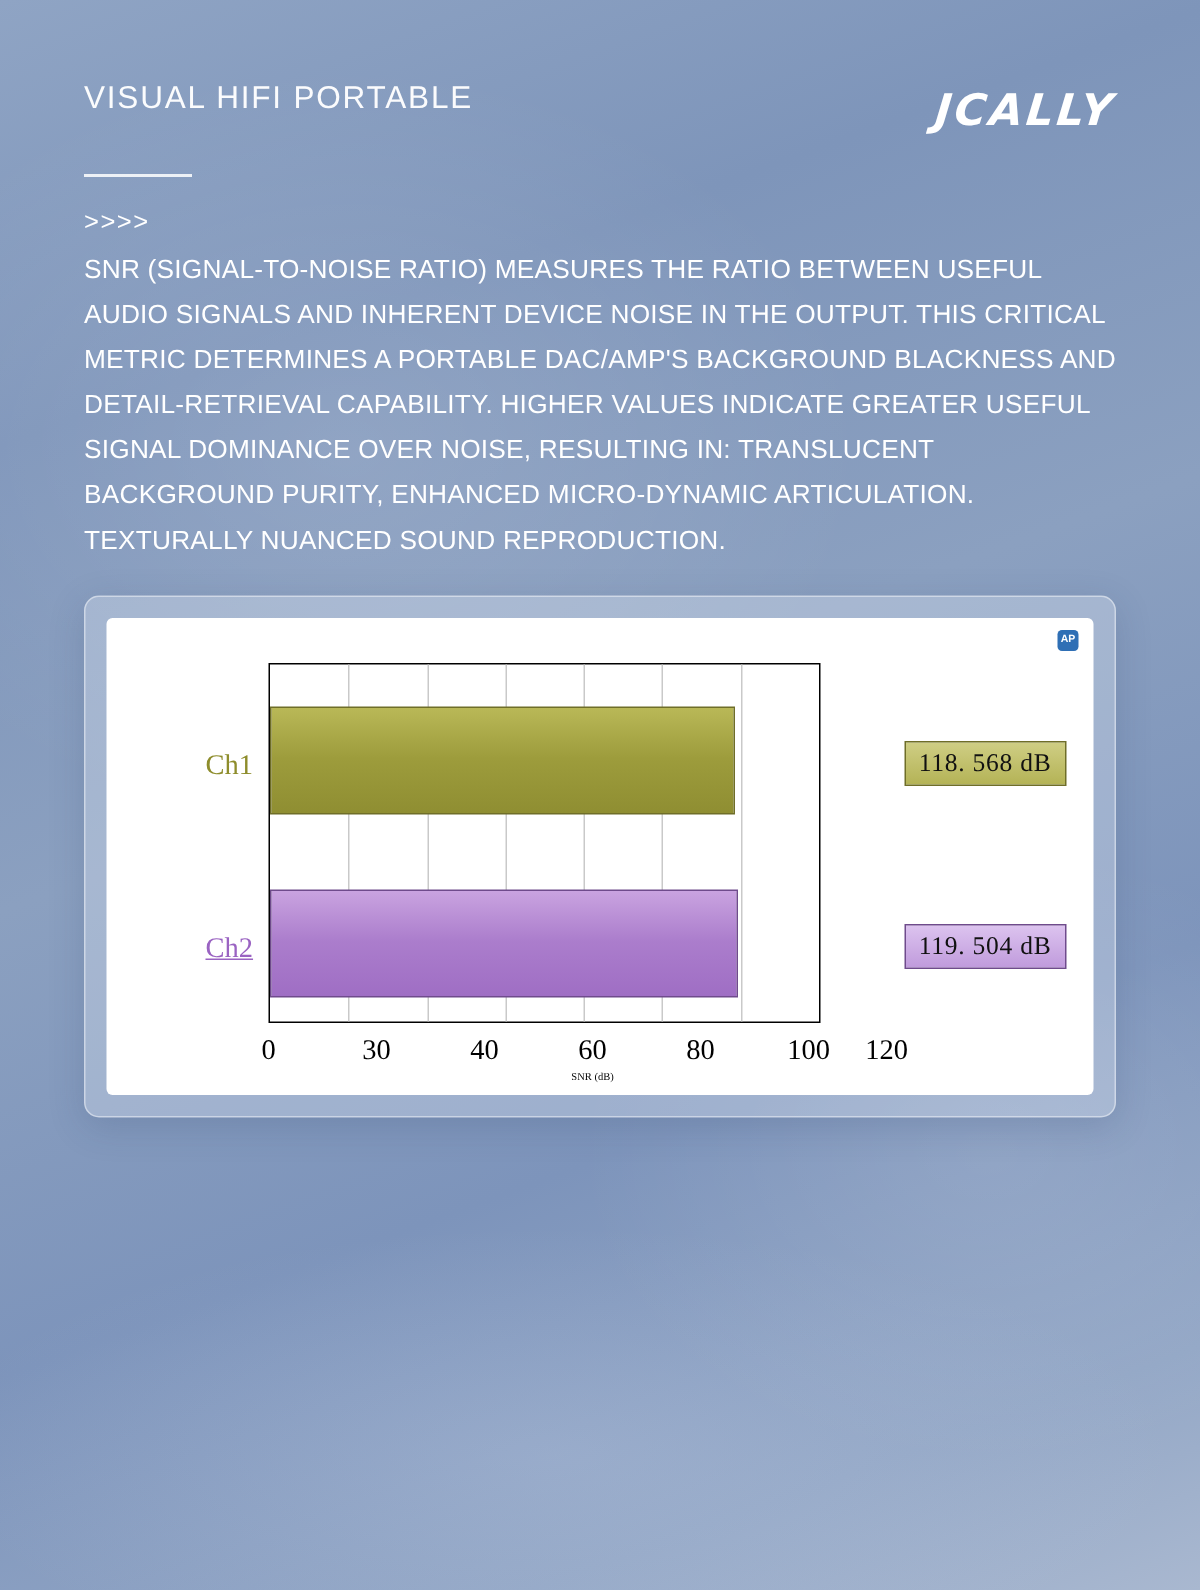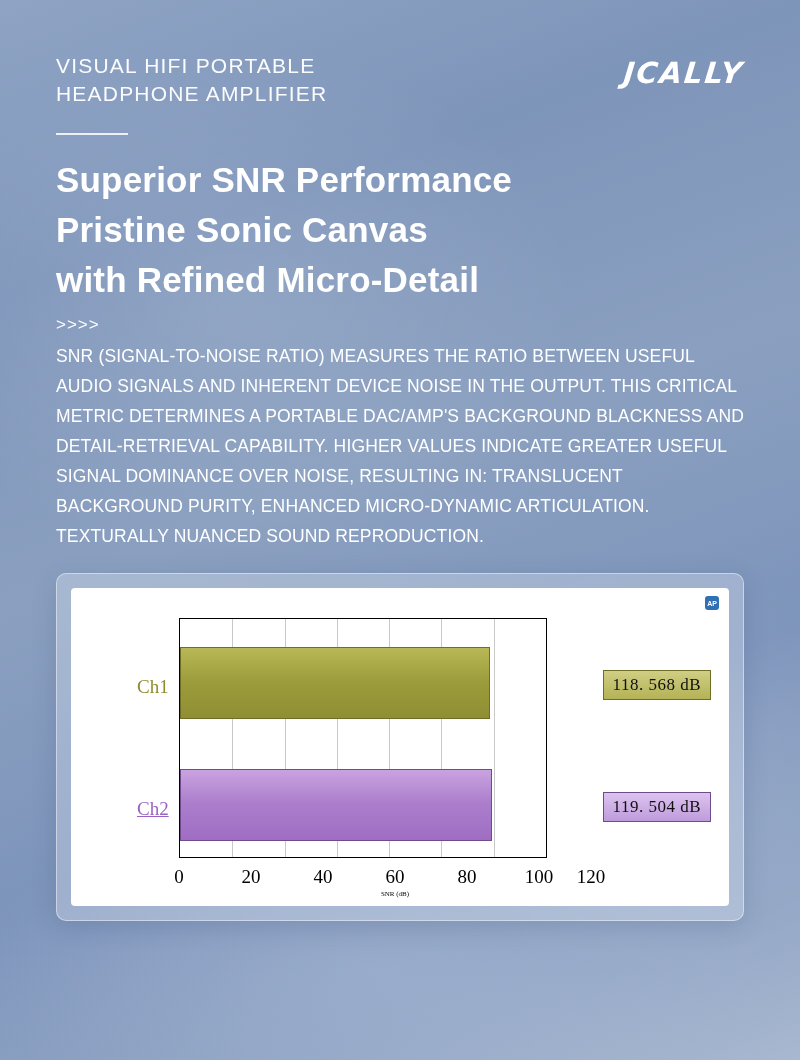--- a/index.html
+++ b/index.html
@@ -230,32 +230,26 @@
 
 <div class="bg-glow glow-a"></div>
 <div class="bg-glow glow-b"></div>
 <div class="bg-glow glow-c"></div>
 
 <div class="page">
 
   <div class="header">
     <div>
       <div class="eyebrow">VISUAL HIFI PORTABLE</div>
-      <div class="eyebrow">HEADPHONE AMPLIFIER</div>
     </div>
     <div class="brand">JCALLY</div>
   </div>
 
   <div class="rule"></div>
 
-  <div class="headline">
-    <div>Superior SNR Performance</div>
-    <div>Pristine Sonic Canvas</div>
-    <div>with Refined Micro-Detail</div>
-  </div>
 
   <div class="arrows">&gt;&gt;&gt;&gt;</div>
 
   <div class="body-copy">SNR (SIGNAL-TO-NOISE RATIO) MEASURES THE RATIO BETWEEN USEFUL AUDIO SIGNALS AND INHERENT DEVICE NOISE IN THE OUTPUT. THIS CRITICAL METRIC DETERMINES A PORTABLE DAC/AMP'S BACKGROUND BLACKNESS AND DETAIL-RETRIEVAL CAPABILITY. HIGHER VALUES INDICATE GREATER USEFUL SIGNAL DOMINANCE OVER NOISE, RESULTING IN: TRANSLUCENT BACKGROUND PURITY, ENHANCED MICRO-DYNAMIC ARTICULATION. TEXTURALLY NUANCED SOUND REPRODUCTION.</div>
 
   <div class="panel">
     <div class="chart-card">
 
       <div class="ap-logo">
           <span>AP</span>
@@ -278,21 +272,21 @@
         </div>
       </div>
 
       <div class="ch-label ch1-label" style="left:66px; top:88px;">Ch1</div>
       <div class="ch-label ch2-label" style="left:66px; top:210px;text-decoration:underline;">Ch2</div>
 
       <div class="value-box value-ch1" style="right:18px; top:82px;">118. 568  dB</div>
       <div class="value-box value-ch2" style="right:18px; top:204px;">119. 504  dB</div>
 
       <div class="x-tick" style="left:108px; top:278px;">0</div>
-      <div class="x-tick" style="left:180px; top:278px;">20</div>
+      <div class="x-tick" style="left:180px; top:278px;">30</div>
       <div class="x-tick" style="left:252px; top:278px;">40</div>
       <div class="x-tick" style="left:324px; top:278px;">60</div>
       <div class="x-tick" style="left:396px; top:278px;">80</div>
       <div class="x-tick" style="left:468px; top:278px;">100</div>
       <div class="x-tick" style="left:520px; top:278px;">120</div>
 
       <div class="x-axis-title" style="left:324px; top:302px;">SNR (dB)</div>
     </div>
   </div>
 

